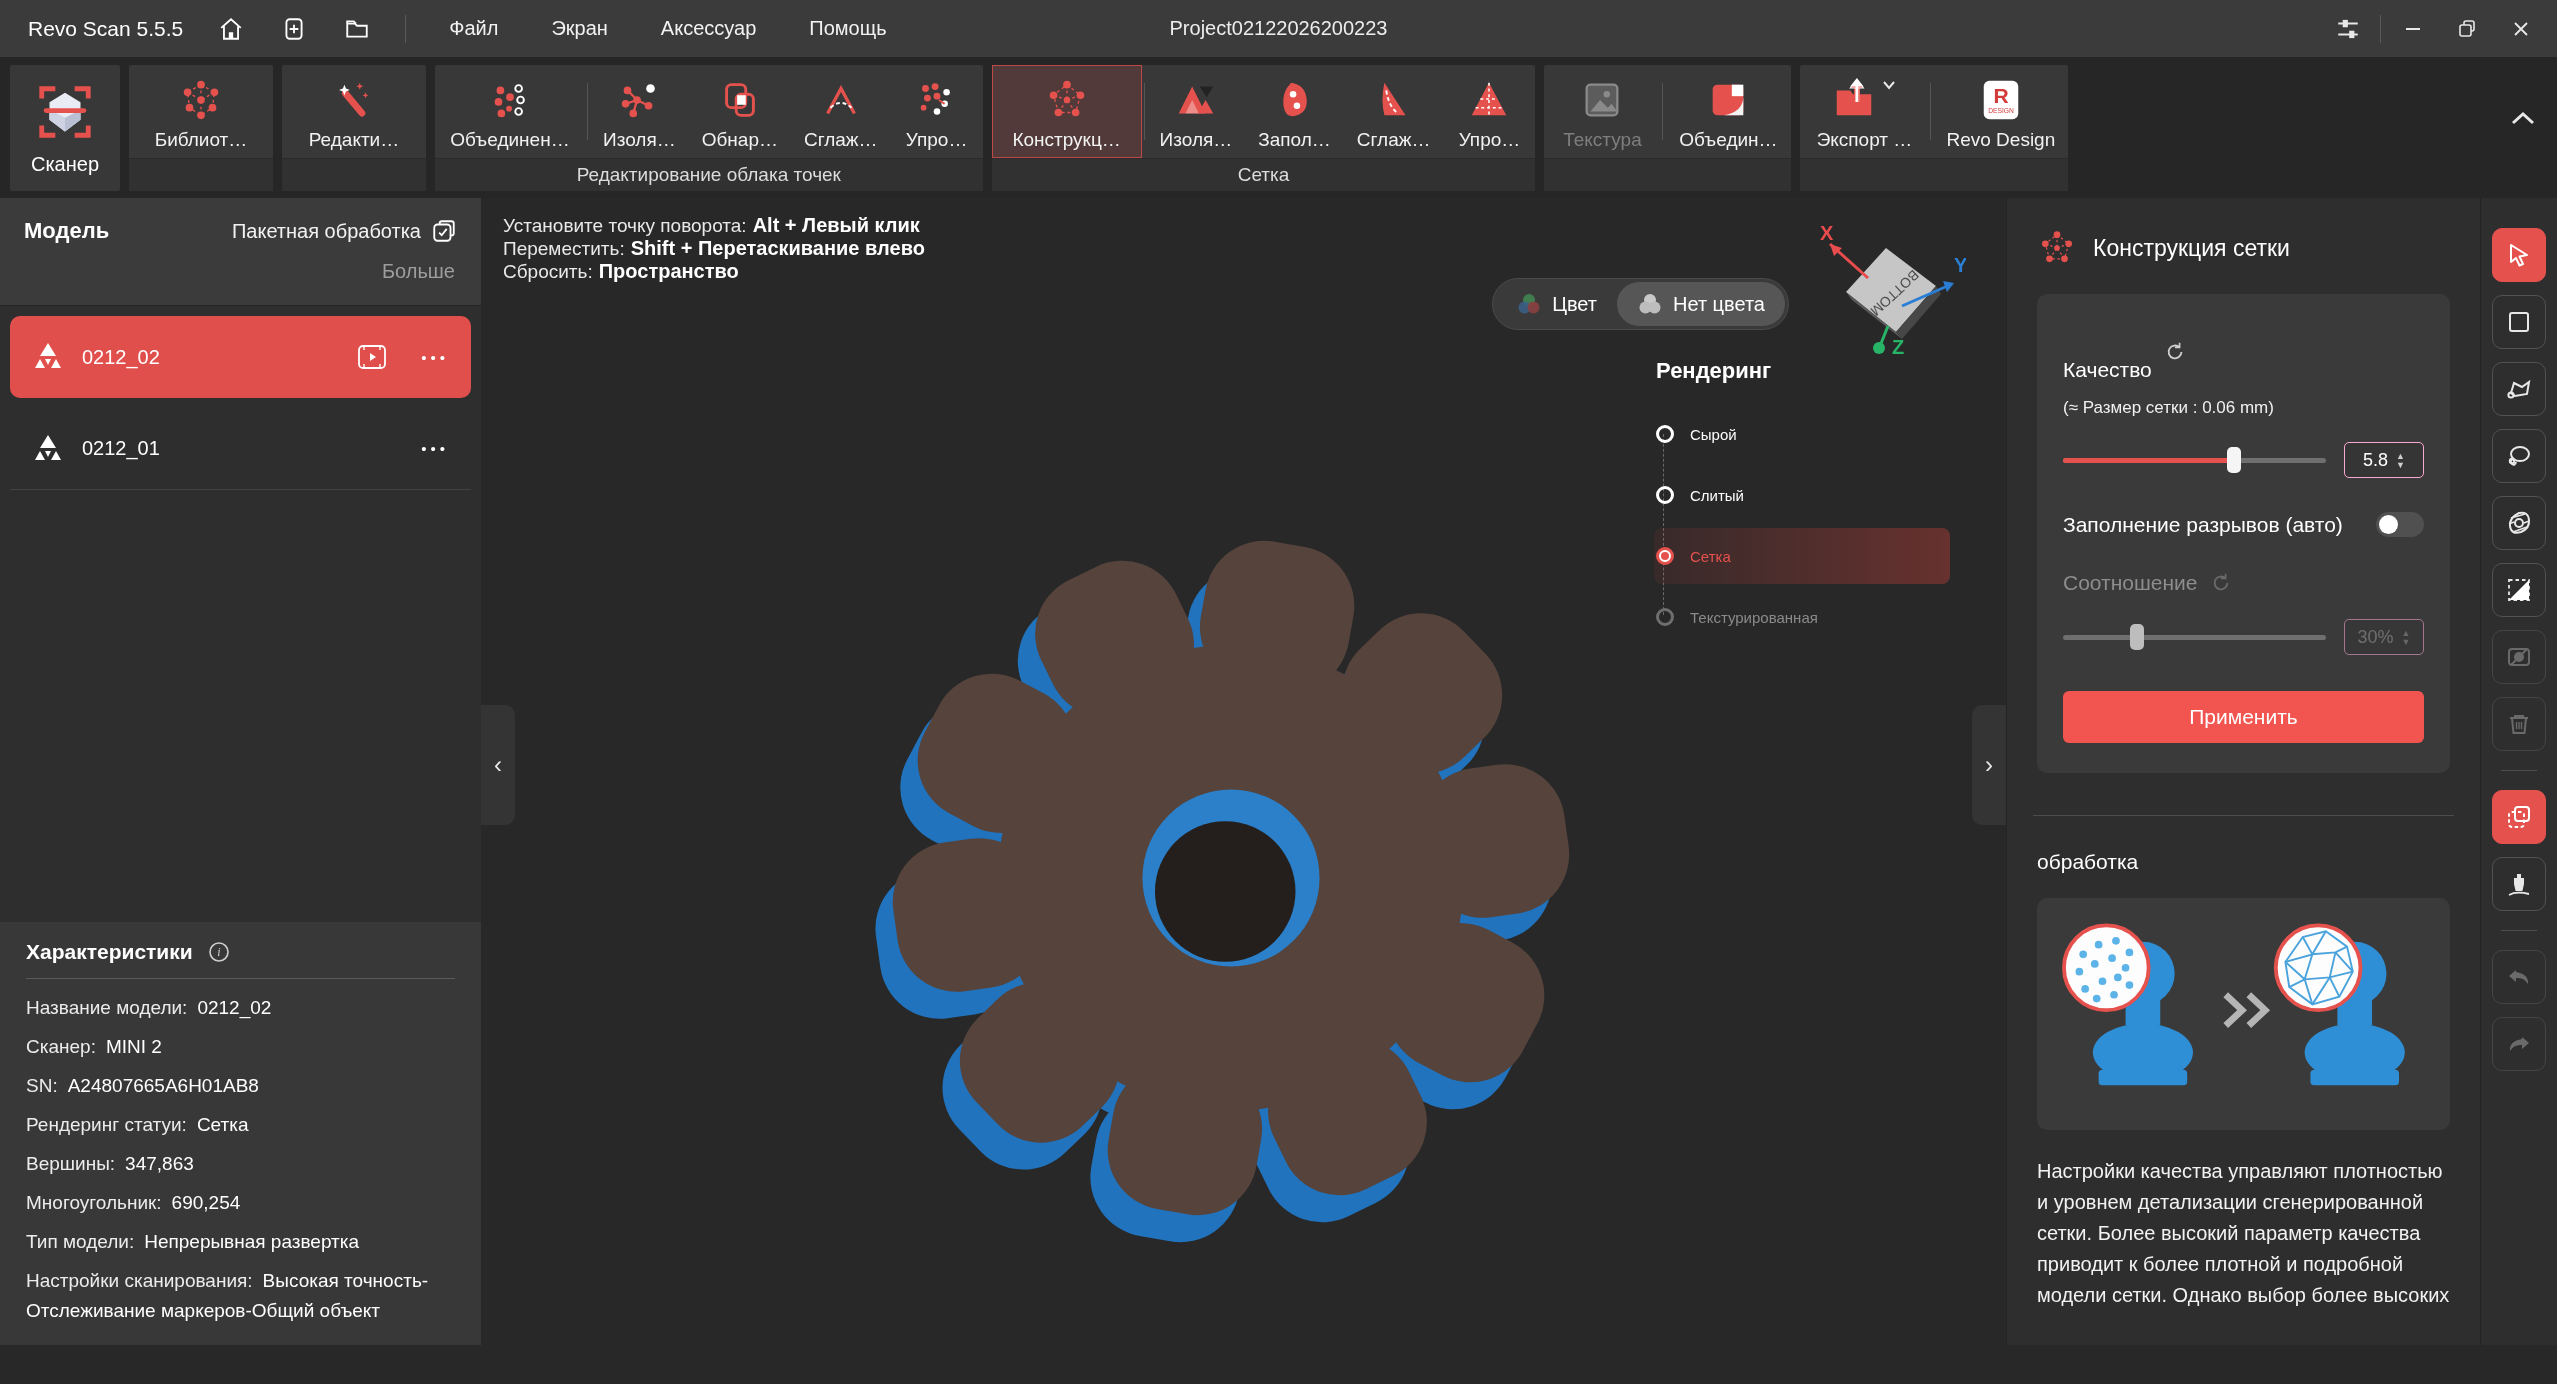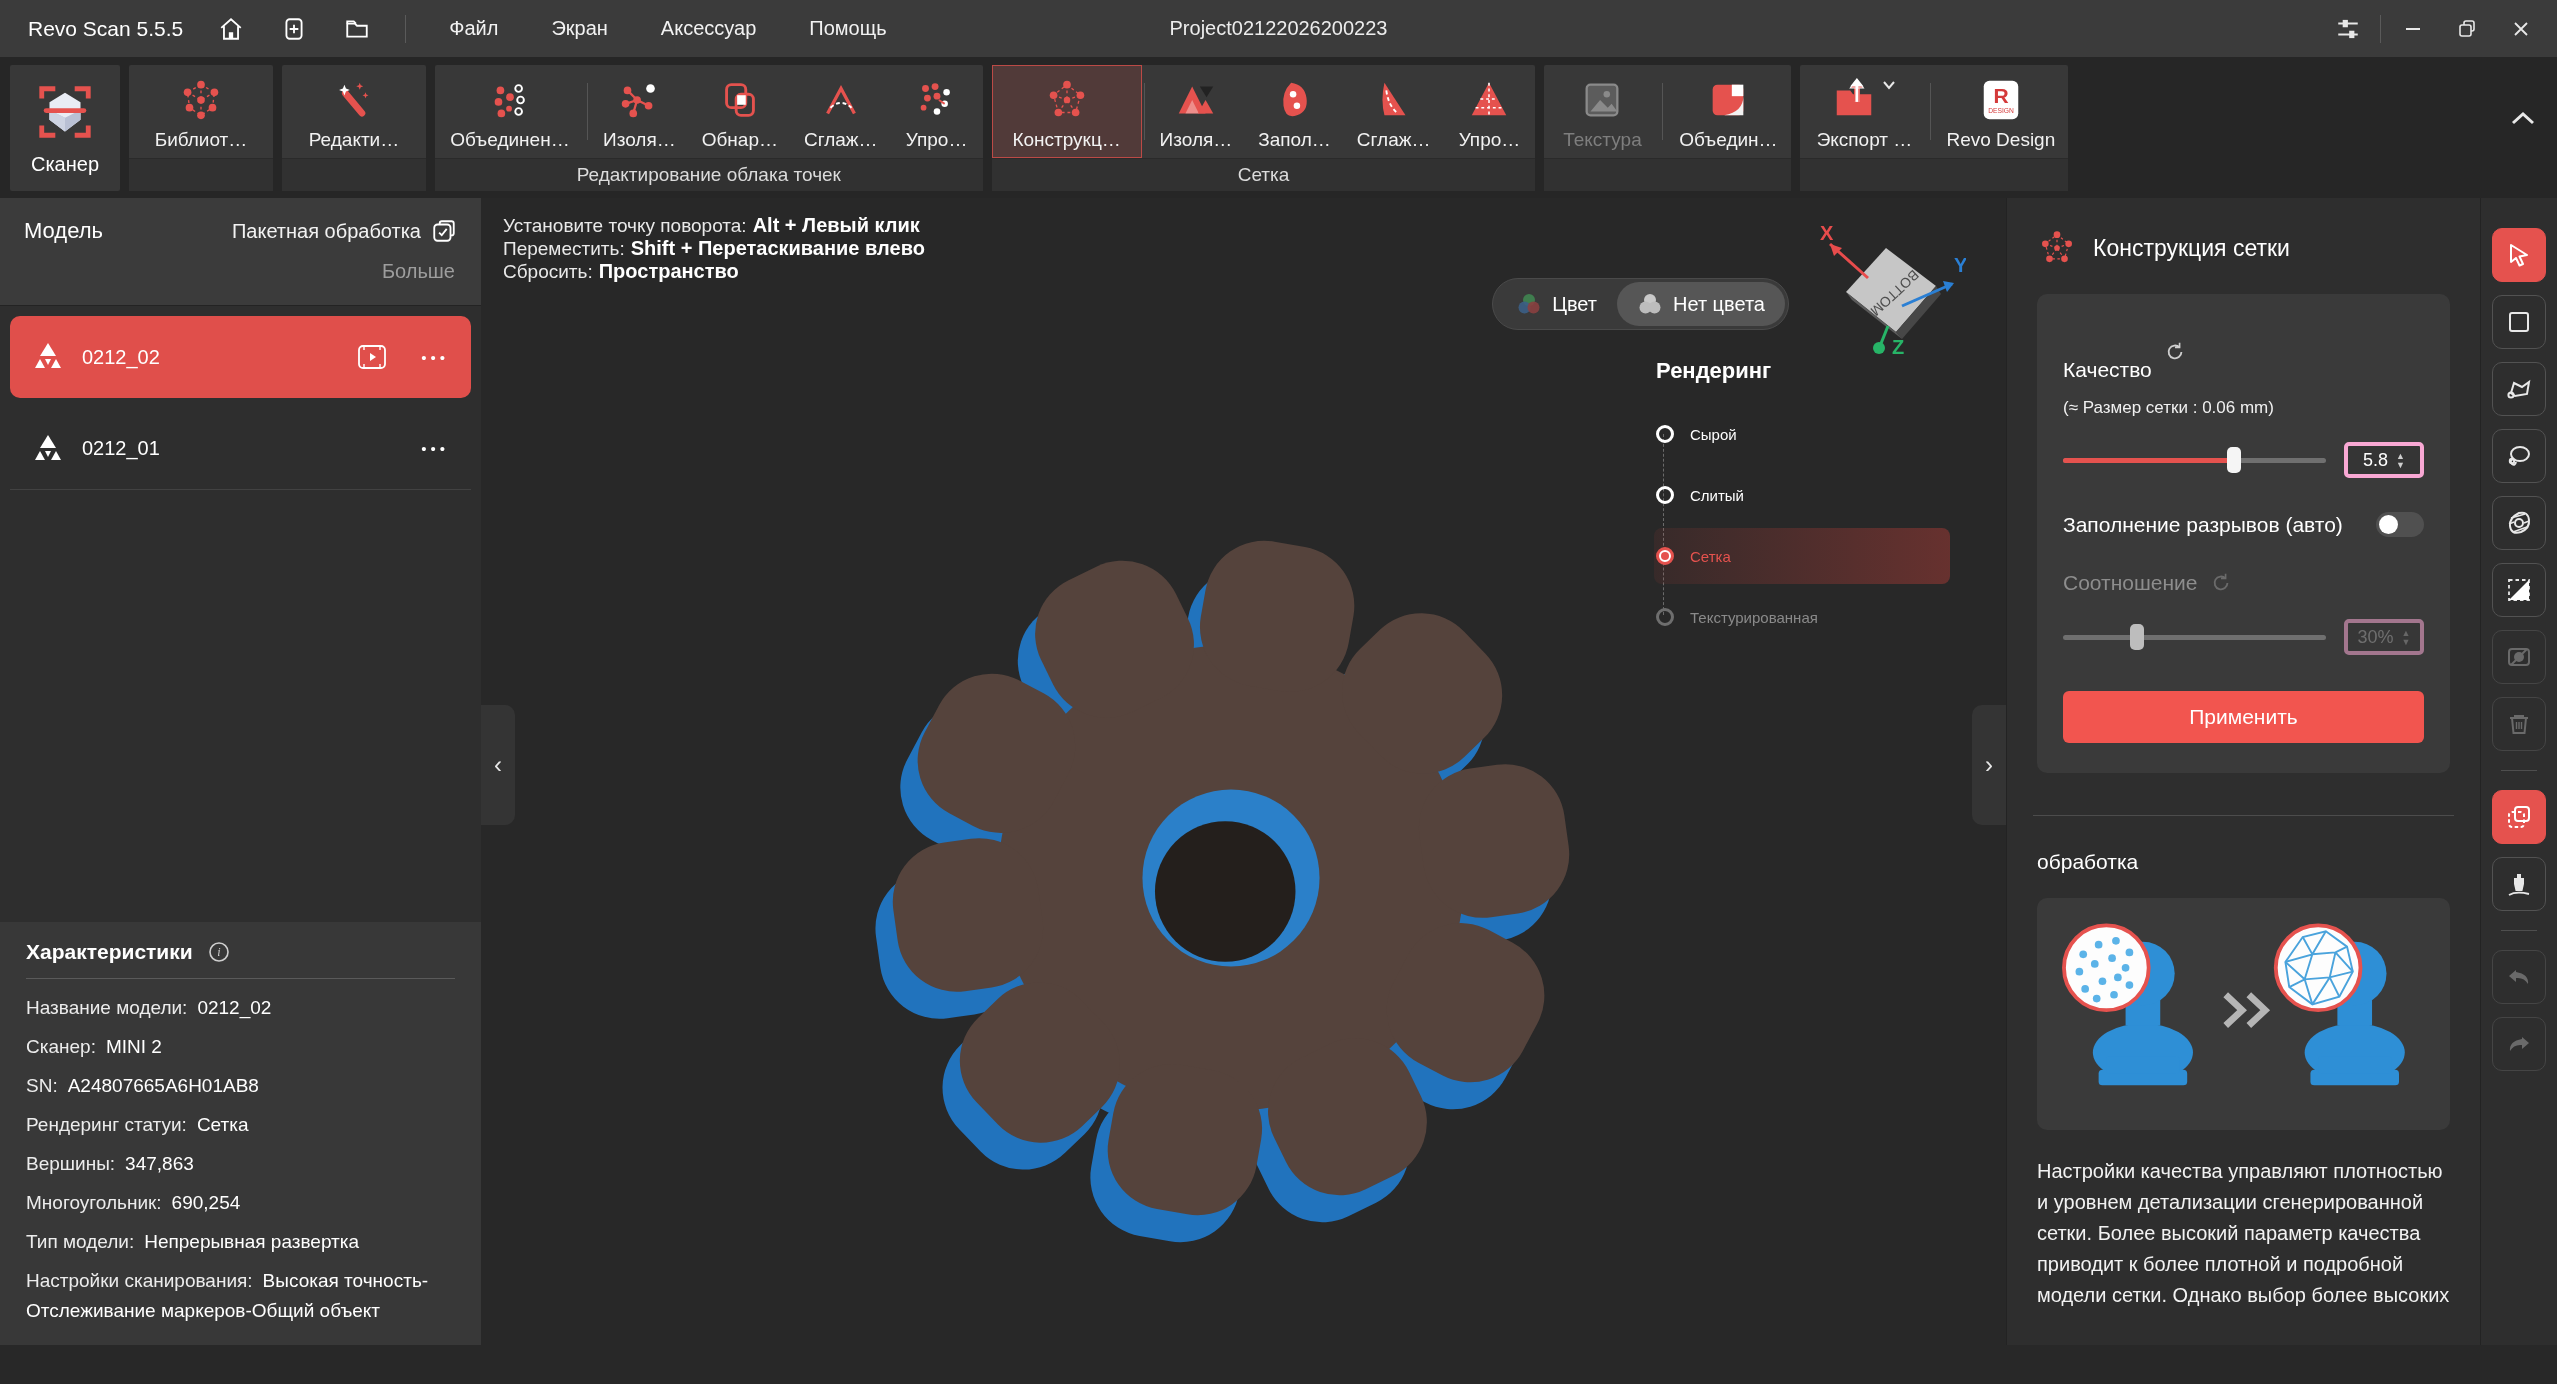--- a/index.html
+++ b/index.html
@@ -40,21 +40,21 @@
   .scanner .blabel { font-size:20px; color:#fff; }
   .ribbon-collapse { position:absolute; right:20px; top:52px; cursor:pointer; }
 
   
   .main { display:grid; grid-template-columns:481px 1525px 474px 77px; }
 
   
   .sidebar { background:#2e2e2e; display:flex; flex-direction:column; overflow:hidden; }
   .sb-head { background:#3b3b3b; padding:20px 24px 10px; }
   .sb-head-row { display:flex; align-items:center; }
-  .sb-model { font-size:22px; font-weight:normal; color:#fff; cursor:pointer; }
+  .sb-model { font-size:22px; font-weight:bold; color:#fff; cursor:pointer; }
   .sb-batch { margin-left:auto; display:flex; align-items:center; gap:10px; cursor:pointer; }
   .sb-batch span { font-size:20px; color:#f2f2f2; }
   .sb-more { text-align:right; font-size:20px; color:#9d9d9d; padding:16px 2px 12px; cursor:pointer; }
   .model-list { border-top:1px solid #232323; }
   .model-row { height:82px; display:flex; align-items:center; padding:0 22px; gap:18px; cursor:pointer;
                border-bottom:1px solid #424242; margin:0 10px; }
   .model-row.selected { background:#e04f4b; border-radius:10px; border-bottom:none; margin:10px; }
   .model-name { font-size:20px; color:#fff; }
   .row-actions { margin-left:auto; display:flex; align-items:center; gap:34px; }
   .dots { font-size:15px; letter-spacing:4px; color:#fff; cursor:pointer; }
@@ -107,21 +107,21 @@
   .rp-title { font-size:23px; color:#fff; }
   .rp-card { background:#3a3a3a; border-radius:10px; padding:28px 26px 30px; }
   .q-row { display:flex; align-items:center; gap:12px; }
   .q-label { font-size:21px; color:#fff;margin-top:36px; }
   .q-note { font-size:17px; color:#f0f0f0; margin-top:16px; }
   .slider-row { display:flex; align-items:center; gap:18px; margin-top:24px; }
   .slider { position:relative; flex:1; height:26px; cursor:pointer; }
   .track { position:absolute; left:0; right:0; top:11px; height:5px; border-radius:3px; background:#6f6f6f; }
   .fill { position:absolute; left:0; top:11px; height:5px; border-radius:3px; background:#e5524e; }
   .handle { position:absolute; top:0; width:14px; height:26px; border-radius:5px; background:#f5f5f5; margin-left:-7px; }
-  .valbox { width:80px; height:36px; border:4px solid #f9a8d4; border-radius:5px; background:#353535; display:flex;
+  .valbox { width:80px; height:36px; border:1px solid #f9a8d4; border-radius:5px; background:#353535; display:flex;
             align-items:center; justify-content:center; gap:8px; }
   .valbox .v { font-size:18px; color:#fff; }
   .spin { display:flex; flex-direction:column; gap:1px; font-size:9px; color:#cfcfcf; line-height:8px; cursor:pointer; }
   .gap-row { display:flex; align-items:center; margin-top:34px; }
   .gap-label { font-size:21px; color:#fff; }
   .toggle { margin-left:auto; width:48px; height:25px; background:#505050; border-radius:13px; position:relative; cursor:pointer; }
   .toggle .knob { position:absolute; left:3px; top:3px; width:19px; height:19px; background:#fff; border-radius:50%; }
   .ratio-head { display:flex; align-items:center; gap:12px; margin-top:34px; }
   .ratio-label { font-size:21px; color:#8d8d8d; }
   .disabled-box { opacity:.55;text-align:right; }

